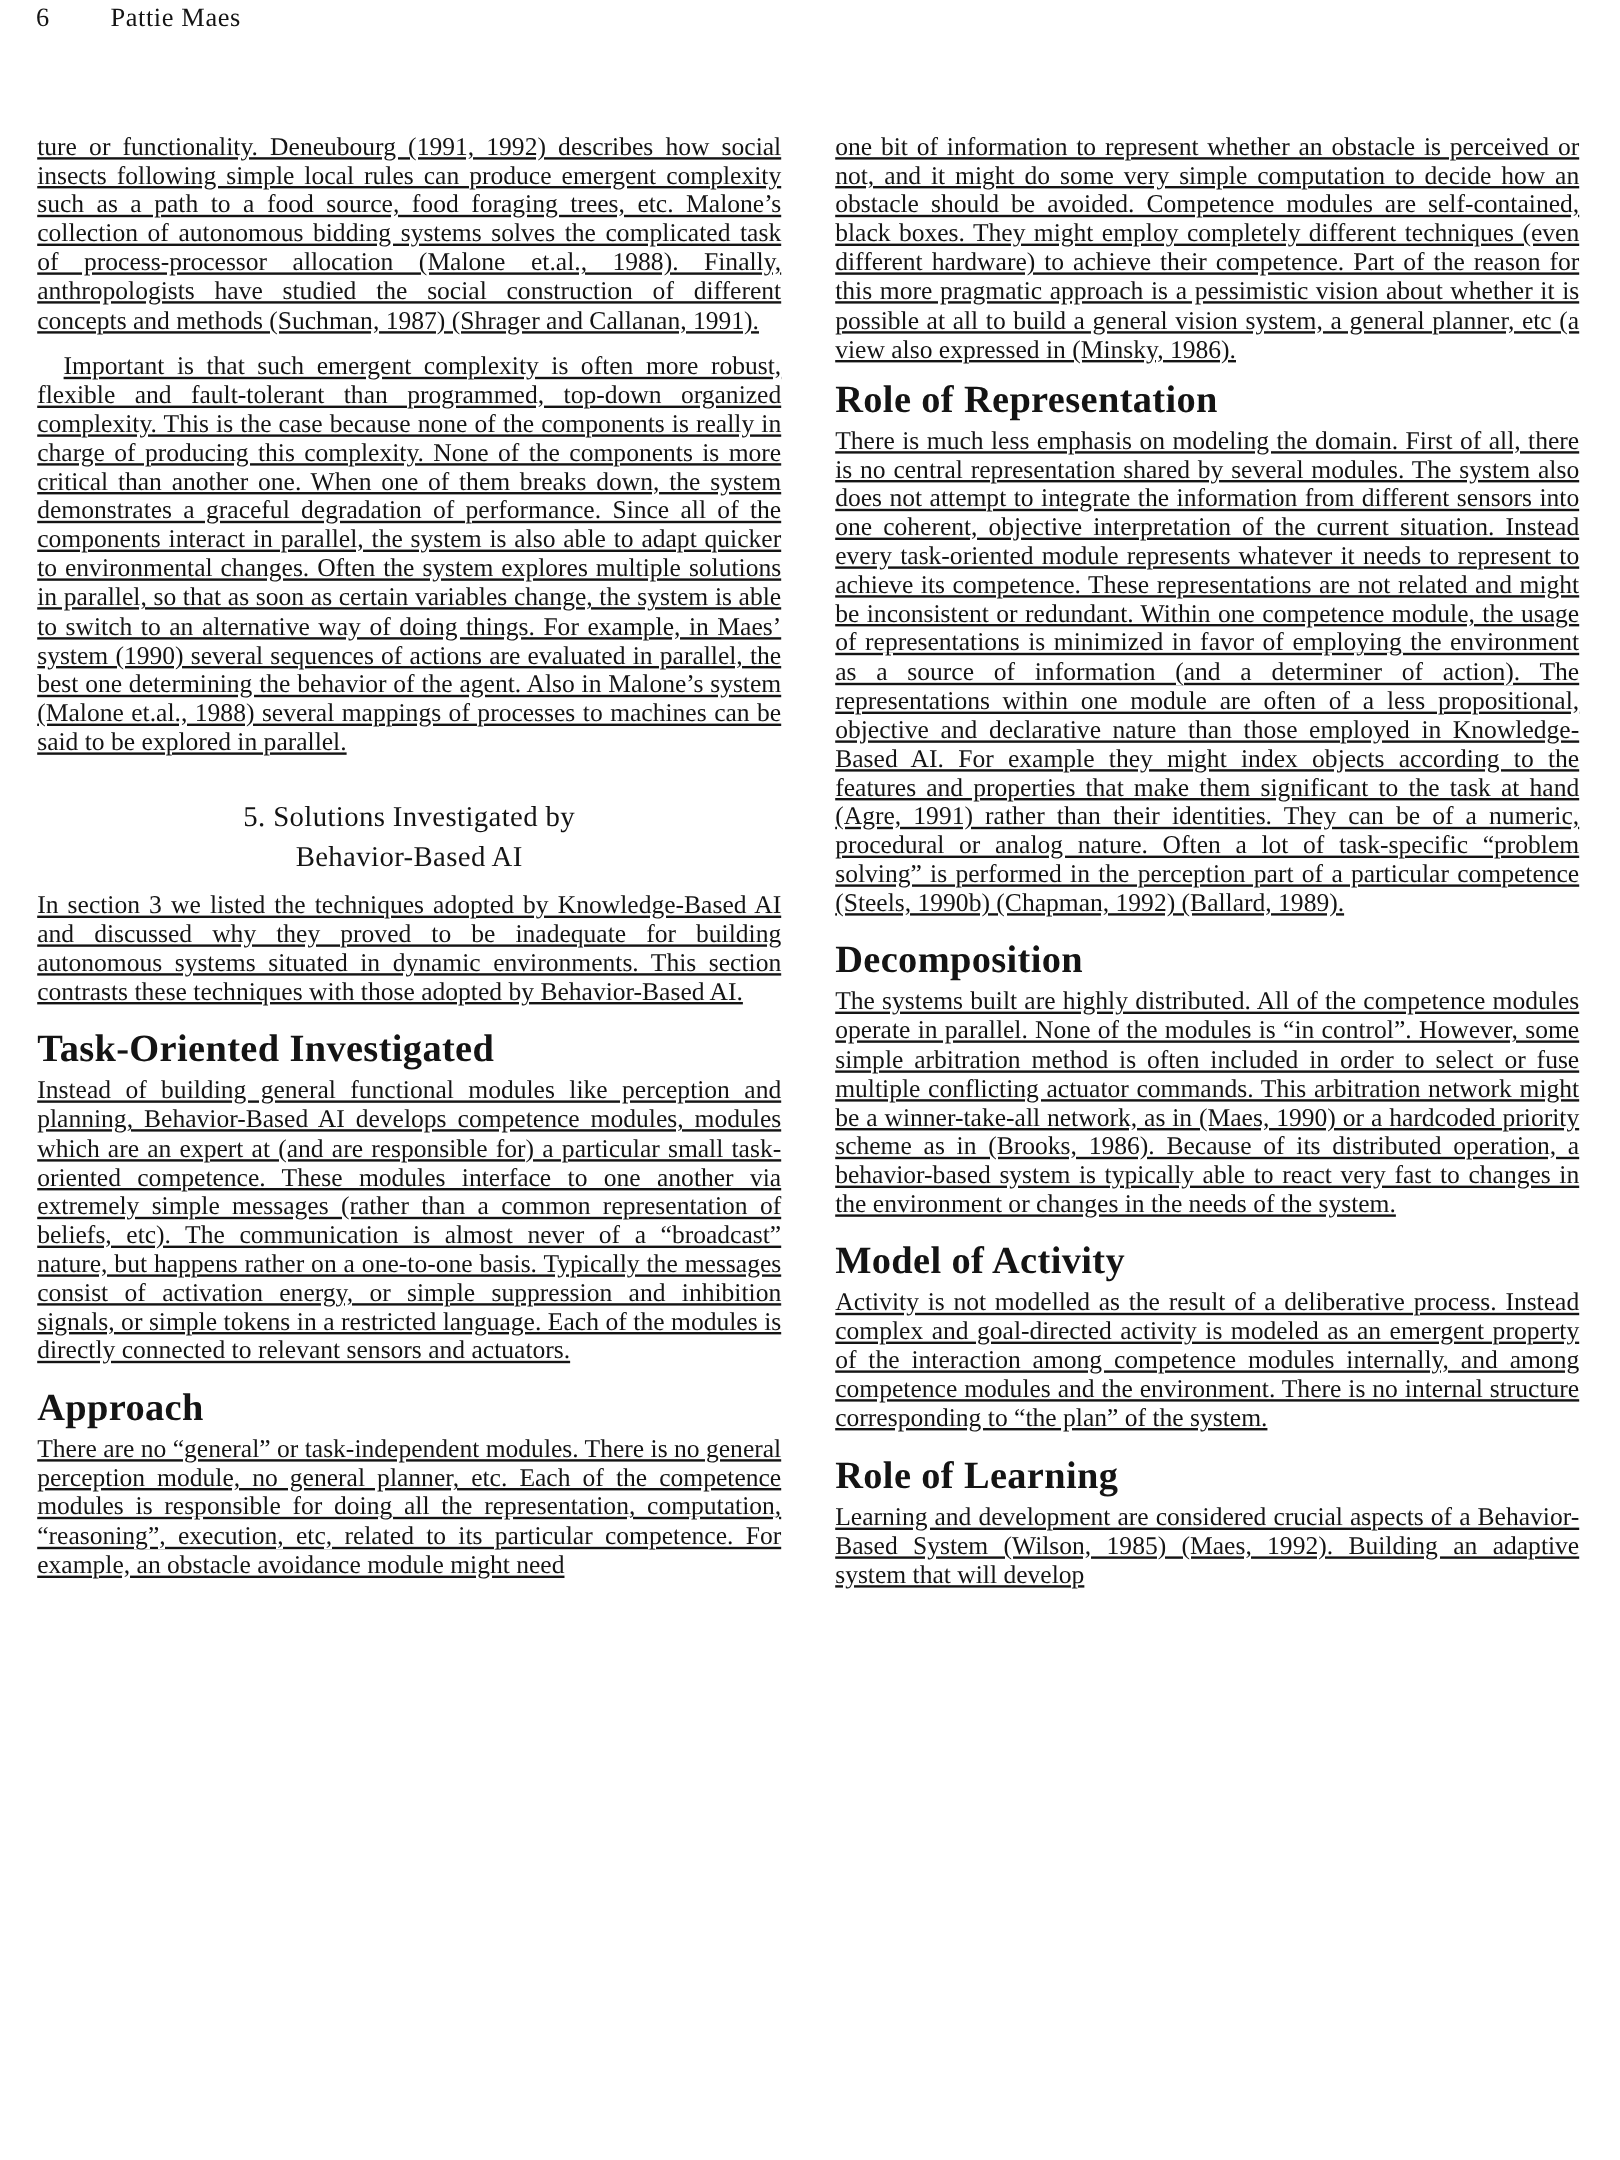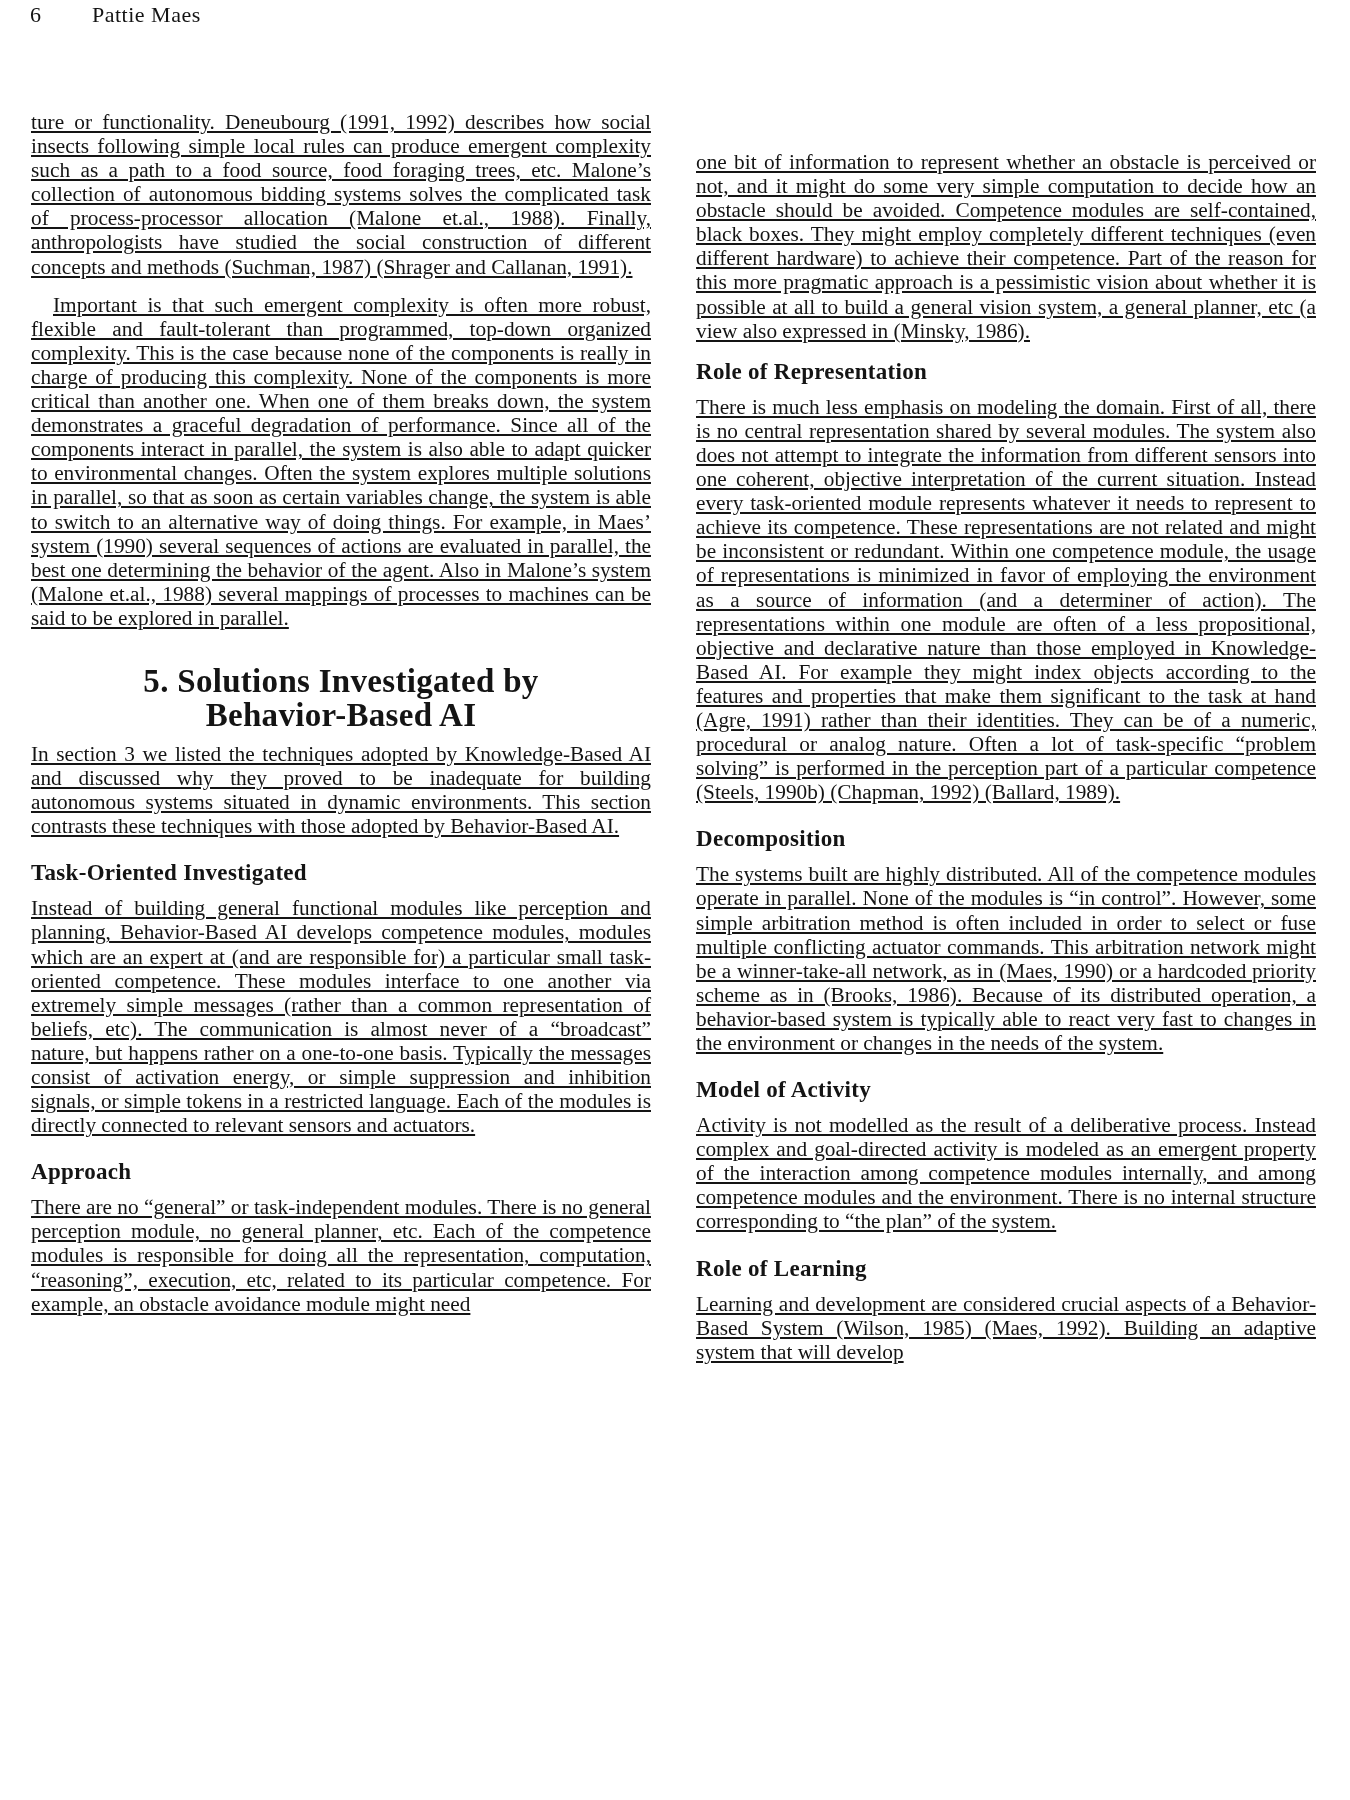--- a/index.html
+++ b/index.html
@@ -11,31 +11,31 @@
     .running-head {
       position: absolute; top: 2px; left: 30px; height: 30px;
       font-size: 22px; letter-spacing: 0.5px; display: flex; align-items: baseline;
     }
     .running-head .pagenum { width: 62px; }
     .col {
       position: absolute; top: 110px; width: 620px;
       font-size: 21.3px; line-height: 24.1px;
     }
     .col.left { left: 31px; }
-    .col.right { left: 696px; margin-top: 40px; }
+    .col.right { left: 696px; }
     p { margin: 0; text-align: justify; hyphens: manual; text-decoration: underline; }
     p.indent { text-indent: 22px; }
     .gap-s { height: 14px; }
     .gap-m { height: 20px; }
     h2.section {
-      margin: 0; text-align: center; font-weight: bold;
-      font-size: 33px; line-height: 34px; letter-spacing: 0.3px;
+      margin: 0; text-align: center; font-weight: normal;
+      font-size: 24px; line-height: 34px; letter-spacing: 0.3px;
     }
     h3.sub {
-      margin: 0 0 8px 0; font-weight: bold; font-size: 23px; line-height: 30px;
+      margin: 0 0 8px 0; font-weight: bold; font-size: 32px; line-height: 30px;
       letter-spacing: 0.3px;
     }
   </style>
 </head>
 <body>
 
 <div class="running-head">
   <span class="pagenum">6</span>
   <span>Pattie Maes</span>
 </div>

